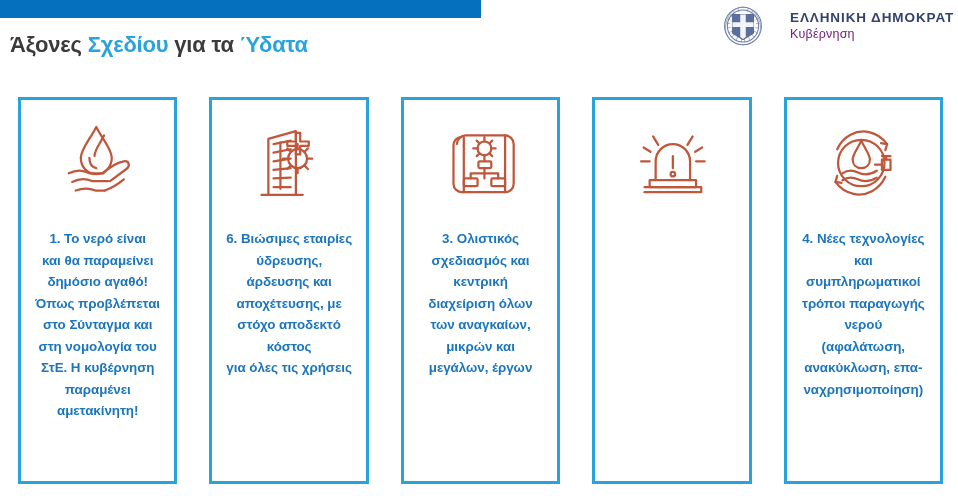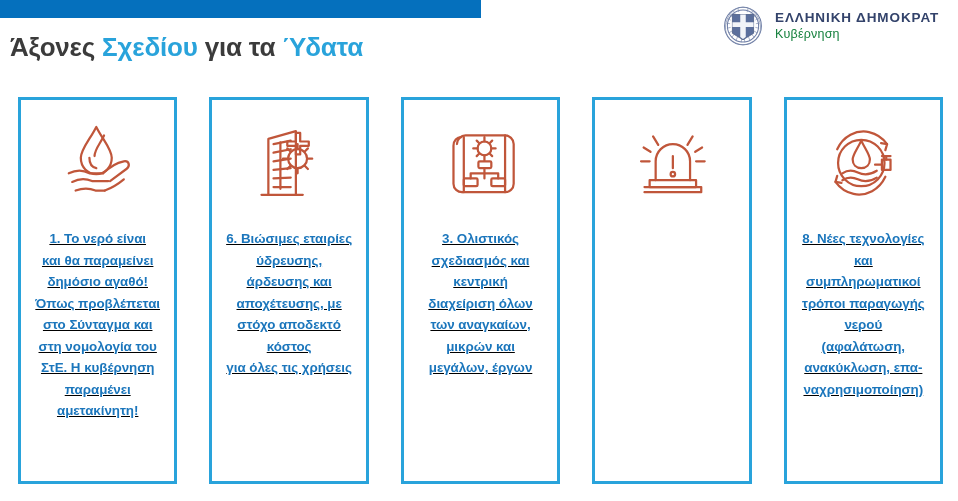--- a/index.html
+++ b/index.html
@@ -23,21 +23,21 @@
     height: 18px;
     background: #0570bd;
   }
   
   .gov-logo {
     position: absolute;
     right: 0px;
     top: 3px;
     display: flex;
     align-items: center;
-    gap: 9px;
+    gap: 24px;
     overflow: hidden;
     width: 238px;
   }
   .emblem {
     width: 46px;
     height: 46px;
     flex: 0 0 46px;
   }
   .gov-text {
     display: flex;
@@ -48,46 +48,45 @@
   .gov-name {
     font-size: 13.5px;
     font-weight: bold;
     letter-spacing: 0.9px;
     color: #33436b;
     line-height: 17px;
   }
   .gov-sub {
     font-size: 12.5px;
     font-weight: normal;
-    color: #15803d;
+    color: #701a75;
     line-height: 17px;
     letter-spacing: 0.2px;
   }
   
   .page-title {
     position: absolute;
     left: 10px;
     top: 32px;
-    font-size: 26px;
+    font-size: 22px;
     font-weight: bold;
     letter-spacing: -0.2px;
     white-space: nowrap;
   }
   .t-dark { color: #3b3b3b; }
   .t-blue { color: #29a3db; }
   
   .cards {
     position: absolute;
     left: 18px;
     top: 97px;
     width: 925px;
     height: 387px;
     display: flex;
     gap: 32px;
-    text-decoration: underline;
   }
   .card {
     flex: 1 1 0;
     border: 3px solid #29a3db;
     background: #ffffff;
     box-sizing: border-box;
     display: flex;
     flex-direction: column;
     align-items: center;
     padding: 14px 6px 6px 6px;
@@ -232,21 +231,21 @@
         <path d="M48 24 C44 33 38 40 38 46 C38 52 42 56 48 56 C54 56 58 52 58 46 C58 40 52 33 48 24 Z"></path>
         <path d="M20 34 C27 19 42 11 57 14 C66 16 73 21 78 28"></path>
         <path d="M78 28 L71 27 M78 28 L76 35"></path>
         <path d="M76 66 C69 81 54 89 39 86 C30 84 23 79 18 72"></path>
         <path d="M18 72 L25 73 M18 72 L20 65"></path>
         <path d="M72 46 L72 58 L82 58 L82 46 Z"></path>
         <path d="M72 52 L64 52"></path>
         <path d="M77 42 L77 46 M72 42 L82 42"></path>
       </svg>
     </div>
-    <div class="card-text">8. Νέες τεχνολογίες
+    <div class="card-text">4. Νέες τεχνολογίες
 και
 συμπληρωματικοί
 τρόποι παραγωγής
 νερού
 (αφαλάτωση,
 ανακύκλωση, επα-
 ναχρησιμοποίηση)</div>
   </div>
 
 </div>

